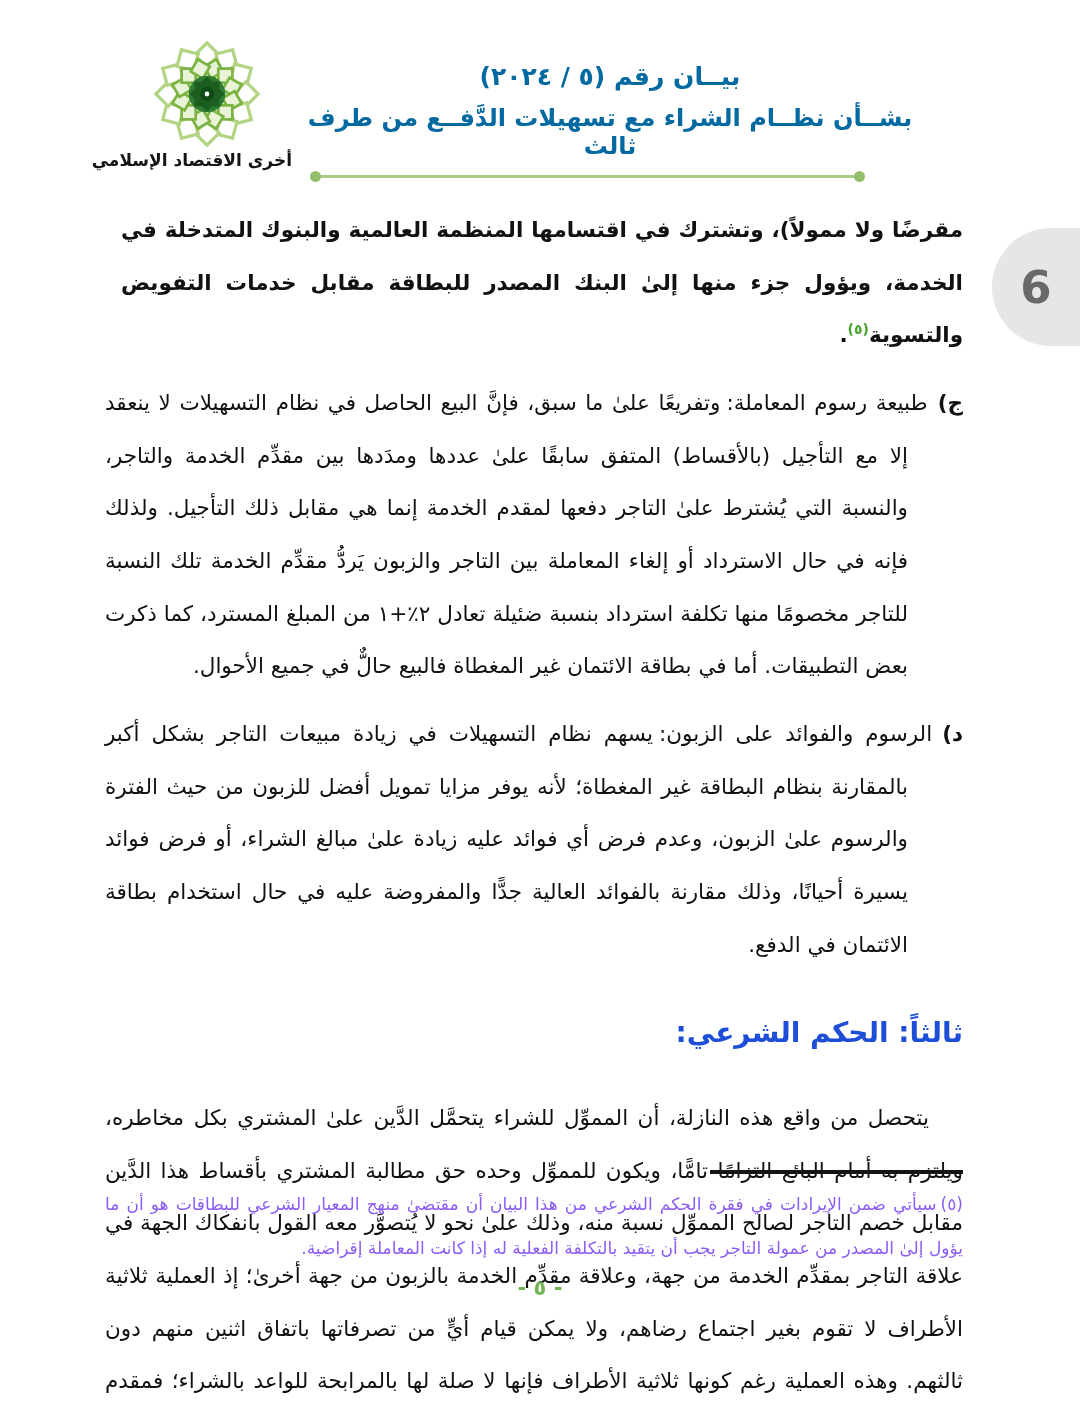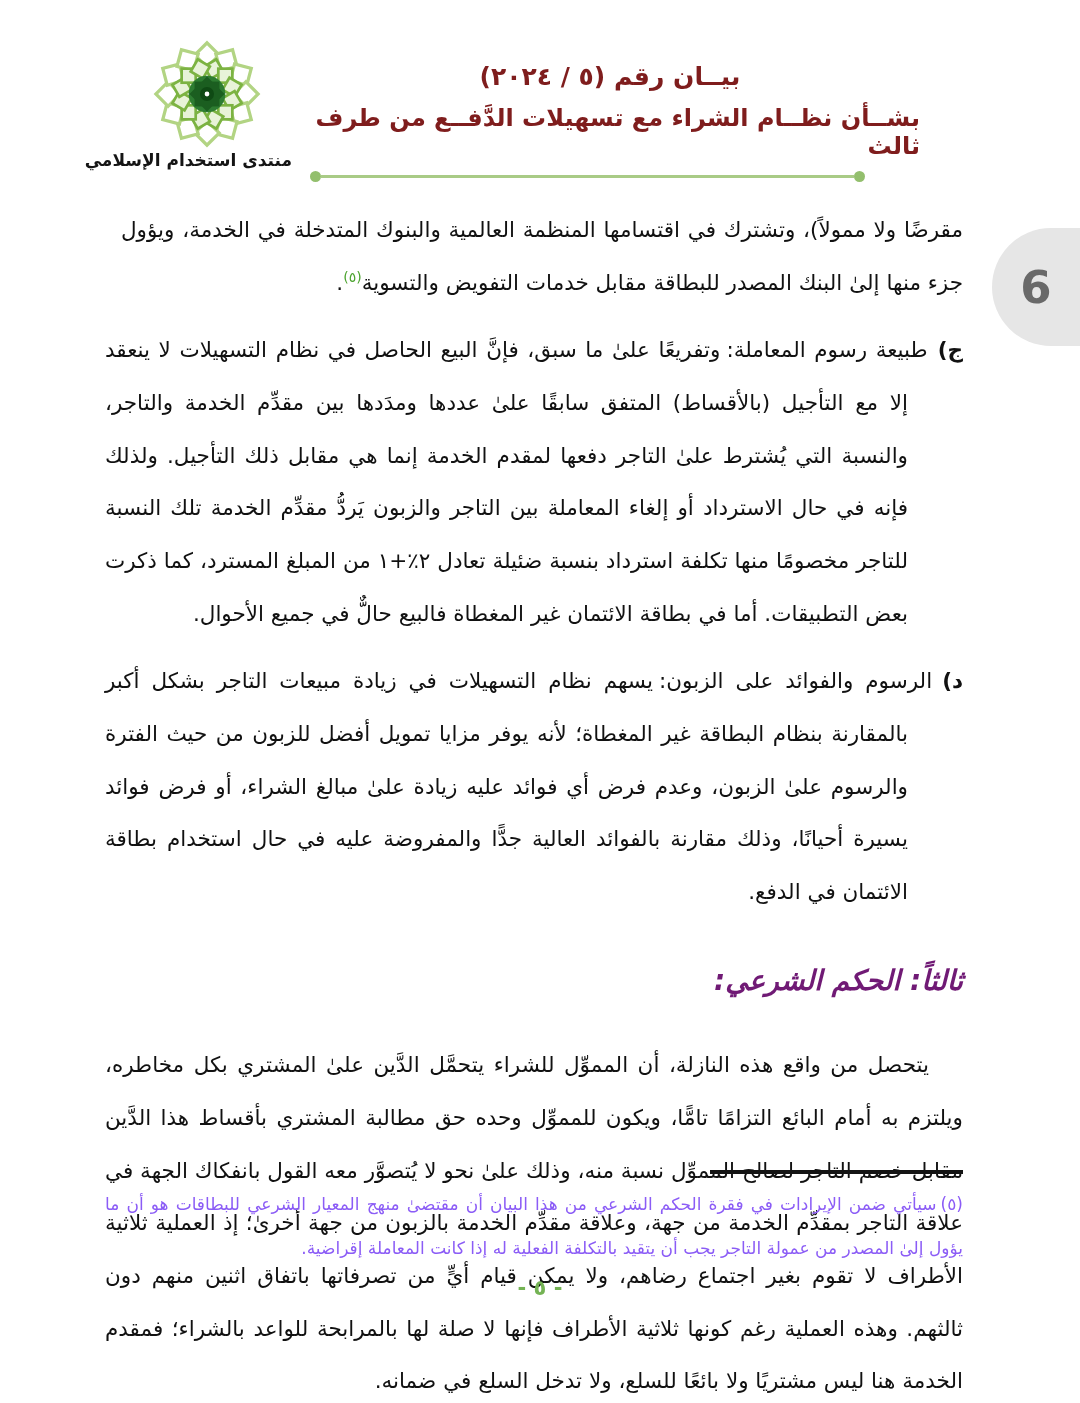--- a/index.html
+++ b/index.html
@@ -8,47 +8,47 @@
     width:1080px;height:1403px;
     background:#ffffff;
     overflow:hidden;
     font-family:"DejaVu Sans", sans-serif;
     color:#161616;
   }
   
   .logo{position:absolute;left:122px;top:40px;width:170px;text-align:center;}
   .logo svg{display:block;margin:0 auto;}
   .logo-caption{margin-top:2px;font-size:17px;font-weight:bold;color:#141414;direction:rtl;white-space:nowrap;}
-  .titles{position:absolute;top:62px;left:300px;width:620px;text-align:center;direction:rtl;color:#7f1d1d;font-weight:bold;}
+  .titles{position:absolute;top:62px;left:300px;width:620px;text-align:center;direction:rtl;color:#0369a1;font-weight:bold;}
   .title-1{font-size:25px;margin-bottom:13px;}
-  .title-2{font-size:24px;text-align:right;}
+  .title-2{font-size:24px;}
   .divider{position:absolute;top:171px;left:310px;width:555px;display:flex;align-items:center;}
   .divider-dot{width:11px;height:11px;border-radius:50%;background:#93bf6d;flex:0 0 auto;}
   .divider-line{flex:1;height:3px;background:#a9cb86;}
   
   .page-tab{
     position:absolute;right:0;top:228px;width:88px;height:118px;
     background:#e6e6e6;border-radius:60px 0 0 60px;
     display:flex;align-items:center;justify-content:center;
     color:#696969;font-size:45px;font-weight:bold;
   }
   
   .content{
     position:absolute;top:204px;left:105px;right:117px;
     direction:rtl;text-align:justify;
     font-size:21.5px;line-height:2.45;color:#111;
   }
-  .para{margin:0 0 15px 16px;}
+  .para{margin:0 0 15px 16px;font-weight:bold;}
   .item{margin:0 0 15px 0;padding-right:55px;text-indent:-55px;}
   .item-letter{font-weight:bold;margin-left:10px;}
   .item-lead{font-weight:normal;margin-left:6px;}
   .fn-ref{color:#4ba32e;font-size:14px;vertical-align:super;line-height:0;}
   .section-heading{
-    color:#701a75;font-size:28px;font-weight:bold;
-    text-align:right;margin:28px 0 24px 0;text-indent:0;font-style:italic;
+    color:#1d4ed8;font-size:28px;font-weight:bold;
+    text-align:right;margin:28px 0 24px 0;text-indent:0;
   }
   .ruling{text-indent:34px;margin:0;}
   
   .footnote{position:absolute;top:1170px;left:105px;right:117px;direction:rtl;text-align:justify;}
   .fn-rule{width:253px;height:4px;background:#141414;margin-bottom:8px;}
   .fn-text{font-size:17px;line-height:2.6;color:#8b5cf6;}
   .fn-marker{margin-left:4px;}
   
   .footer-num{
     position:absolute;top:1276px;left:0;right:0;text-align:center;
@@ -93,21 +93,21 @@
       <use href="#petalMid" transform="rotate(255)"></use>
         <use href="#petalMid" transform="rotate(285)"></use>
       <use href="#petalMid" transform="rotate(315)"></use>
         <use href="#petalMid" transform="rotate(345)"></use>
       <circle r="17" fill="#2e7d32"></circle>
       <rect x="-11.5" y="-11.5" width="23" height="23" fill="#1b5e20"></rect>
       <rect x="-11.5" y="-11.5" width="23" height="23" fill="#1b5e20" transform="rotate(45)"></rect>
       <circle r="6.5" fill="#0f4a14"></circle>
       <circle r="2.2" fill="#ffffff"></circle>
     </svg>
-    <div class="logo-caption">منتدى استخدام الإسلامي</div>
+    <div class="logo-caption">أخرى الاقتصاد الإسلامي</div>
   </div>
 
   <div class="titles">
     <div class="title-1">بيــان رقم (٥ / ٢٠٢٤)</div>
     <div class="title-2">بشــأن نظــام الشراء مع تسهيلات الدَّفــع من طرف ثالث</div>
   </div>
 
   <div class="divider">
     <div class="divider-dot"></div>
     <div class="divider-line"></div>

